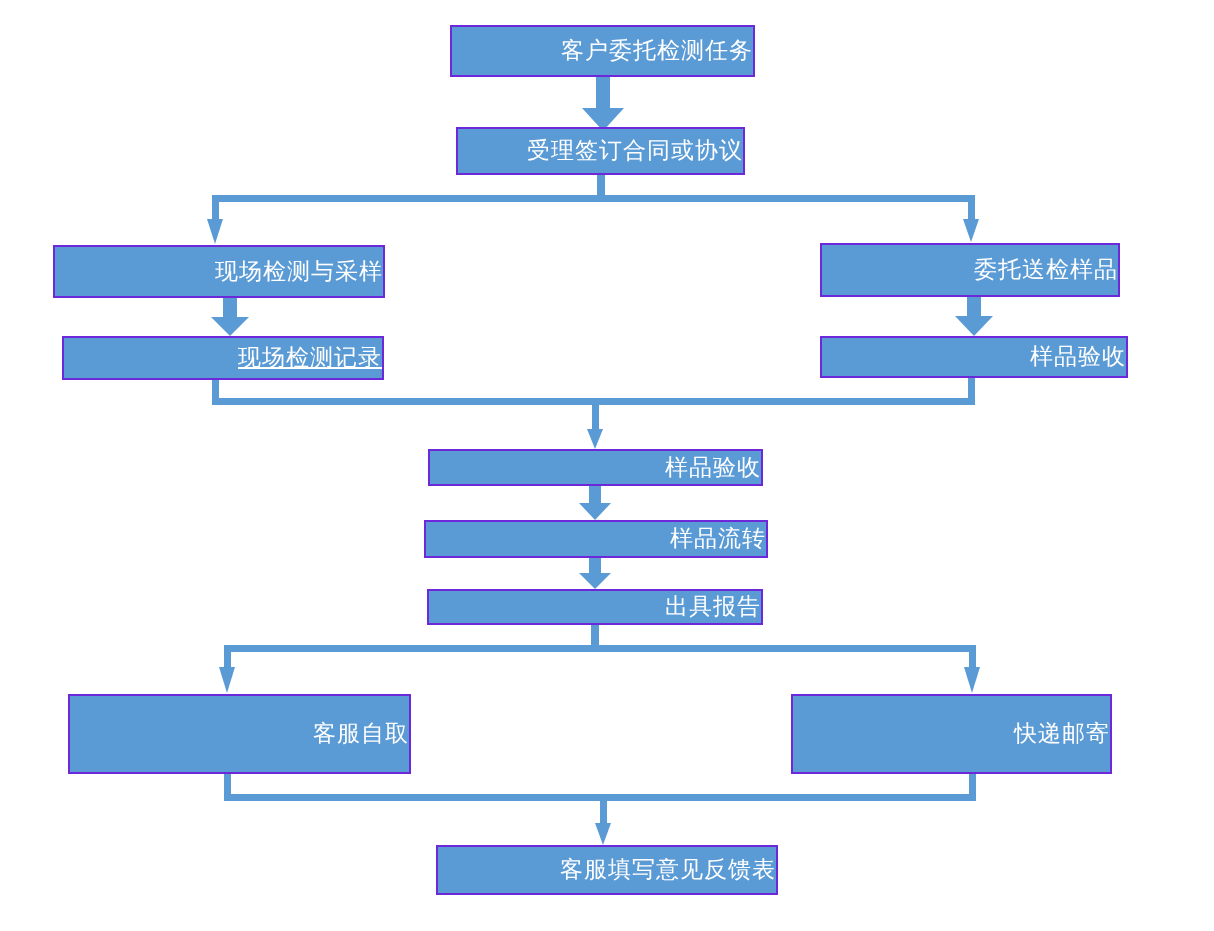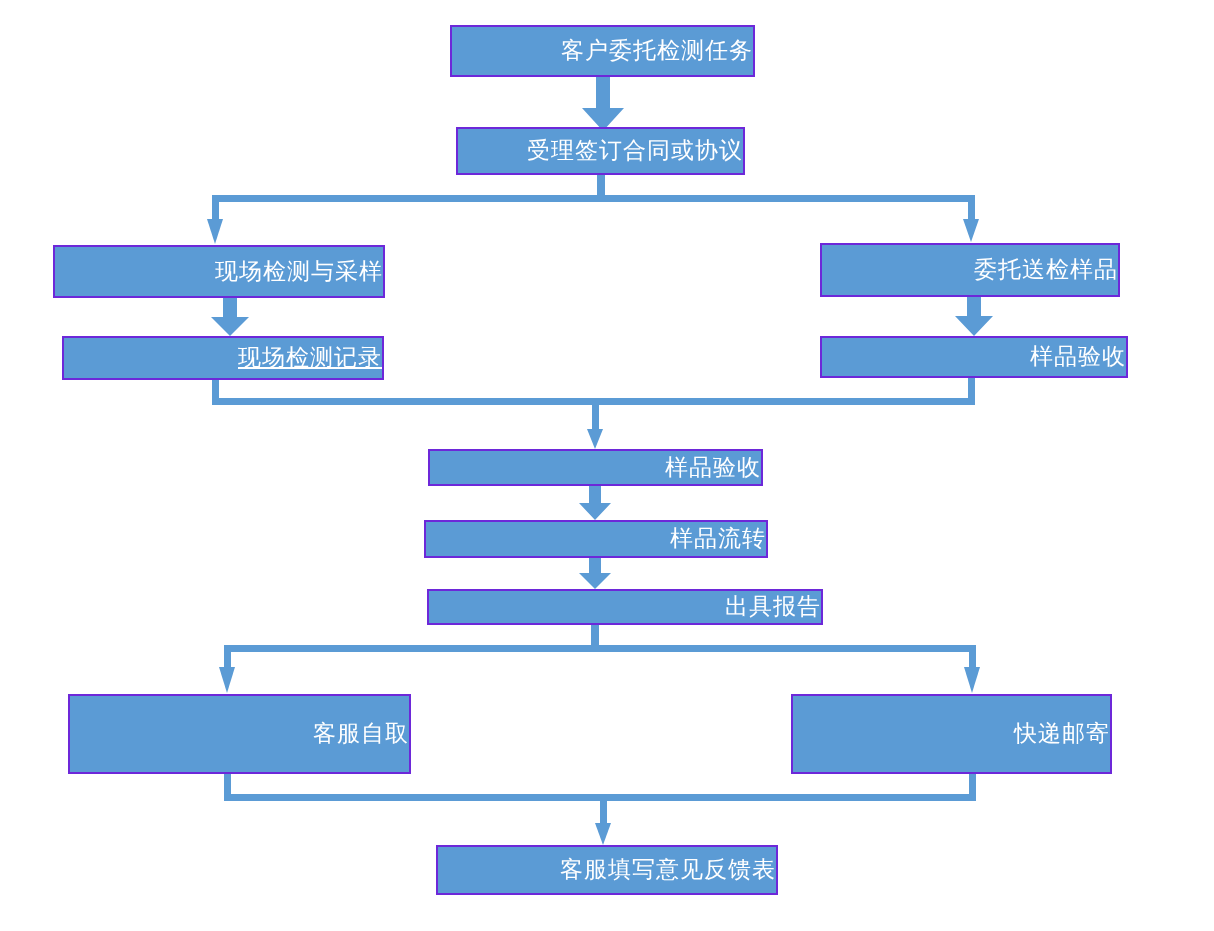--- a/index.html
+++ b/index.html
@@ -135,21 +135,21 @@
   </div>
 
   <div class="node-box" style="left:428px; top:449px; width:335px; height:37px;">
     <span class="node-label">样品验收</span>
   </div>
 
   <div class="node-box" style="left:424px; top:520px; width:344px; height:38px;">
     <span class="node-label">样品流转</span>
   </div>
 
-  <div class="node-box" style="left:427px; top:589px; width:396px; height:36px;">
+  <div class="node-box" style="left:427px; top:589px; width:336px; height:36px;">
     <span class="node-label">出具报告</span>
   </div>
 
   <div class="node-box" style="left:68px; top:694px; width:343px; height:80px;">
     <span class="node-label">客服自取</span>
   </div>
 
   <div class="node-box" style="left:791px; top:694px; width:321px; height:80px;">
     <span class="node-label">快递邮寄</span>
   </div>

